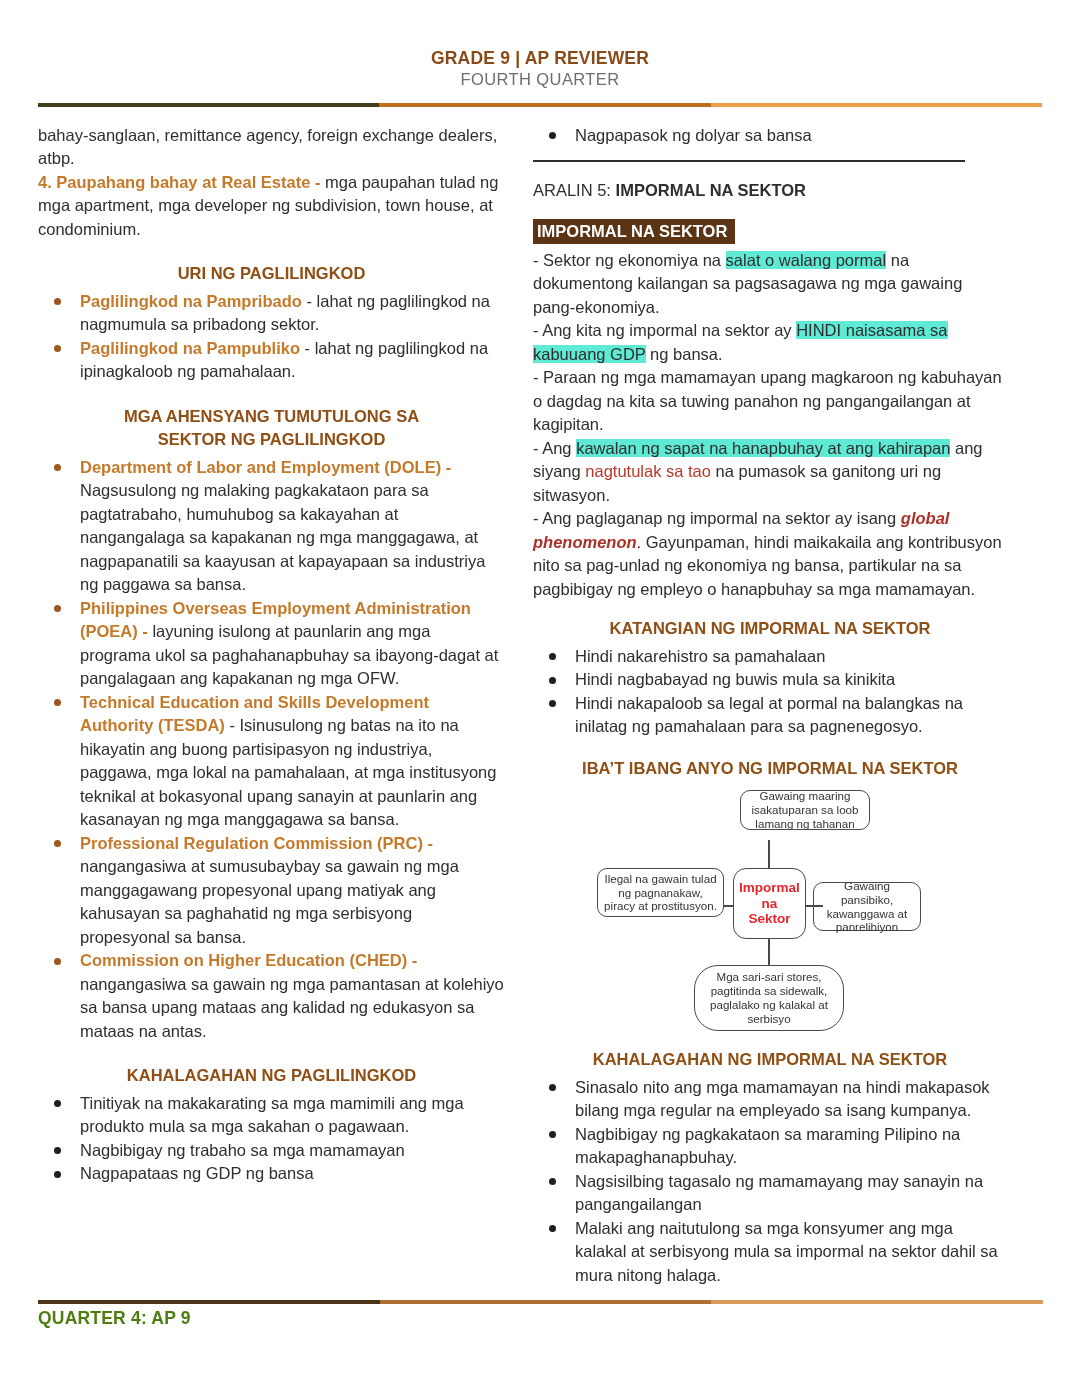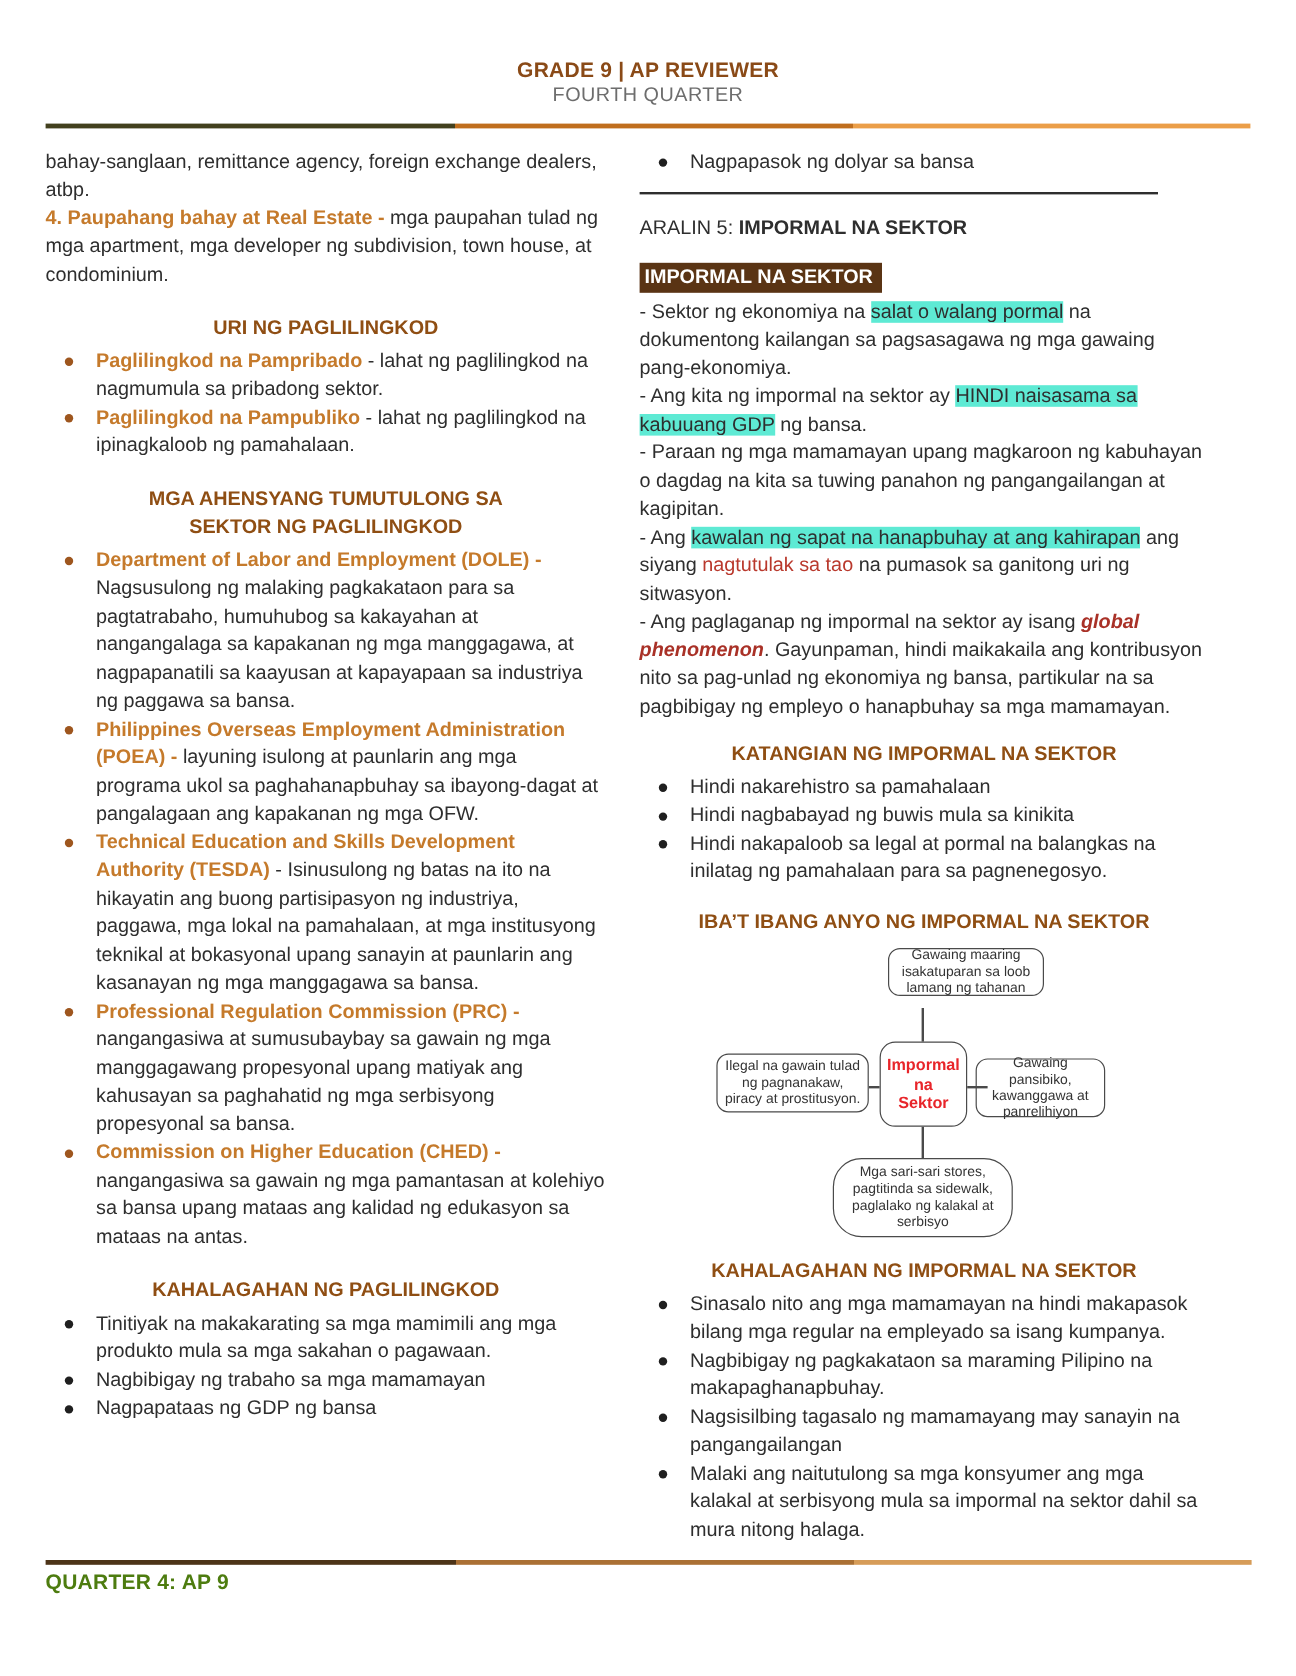--- a/index.html
+++ b/index.html
@@ -172,21 +172,21 @@
         <li>
             <span class="dot"></span>
             <span>Hindi nakapaloob sa legal at pormal na balangkas na inilatag ng pamahalaan para sa pagnenegosyo.</span>
           </li>
       </ul>
 
       <div class="h3" style="margin-top:18px;margin-bottom:8px">IBA’T IBANG ANYO NG IMPORMAL NA SEKTOR</div>
 
       <div class="diagram">
         <div class="dbox" style="left:171px;top:2px;width:130px;height:40px;margin-left:36px;">Gawaing maaring isakatuparan sa loob lamang ng tahanan</div>
-        <div class="dbox" style="left:64px;top:90px;width:127px;height:49px;">Ilegal na gawain tulad ng pagnanakaw, piracy at prostitusyon.</div>
+        <div class="dbox" style="left:64px;top:80px;width:127px;height:49px;">Ilegal na gawain tulad ng pagnanakaw, piracy at prostitusyon.</div>
         <div class="dbox center" style="left:200px;top:80px;width:73px;height:71px;">Impormal na Sektor</div>
         <div class="dbox" style="left:280px;top:94px;width:108px;height:49px;">Gawaing pansibiko, kawanggawa at panrelihiyon</div>
         <div class="dbox" style="left:161px;top:177px;width:150px;height:66px;border-radius:24px;">Mga sari-sari stores, pagtitinda sa sidewalk, paglalako ng kalakal at serbisyo</div>
         <div class="dline" style="left:235px;top:52px;width:1.5px;height:28px;"></div>
         <div class="dline" style="left:235px;top:151px;width:1.5px;height:26px;"></div>
         <div class="dline" style="left:191px;top:117px;width:9px;height:1.5px;"></div>
         <div class="dline" style="left:273px;top:117px;width:17px;height:1.5px;"></div>
       </div>
 
       <div class="h3" style="margin-top:8px">KAHALAGAHAN NG IMPORMAL NA SEKTOR</div>

